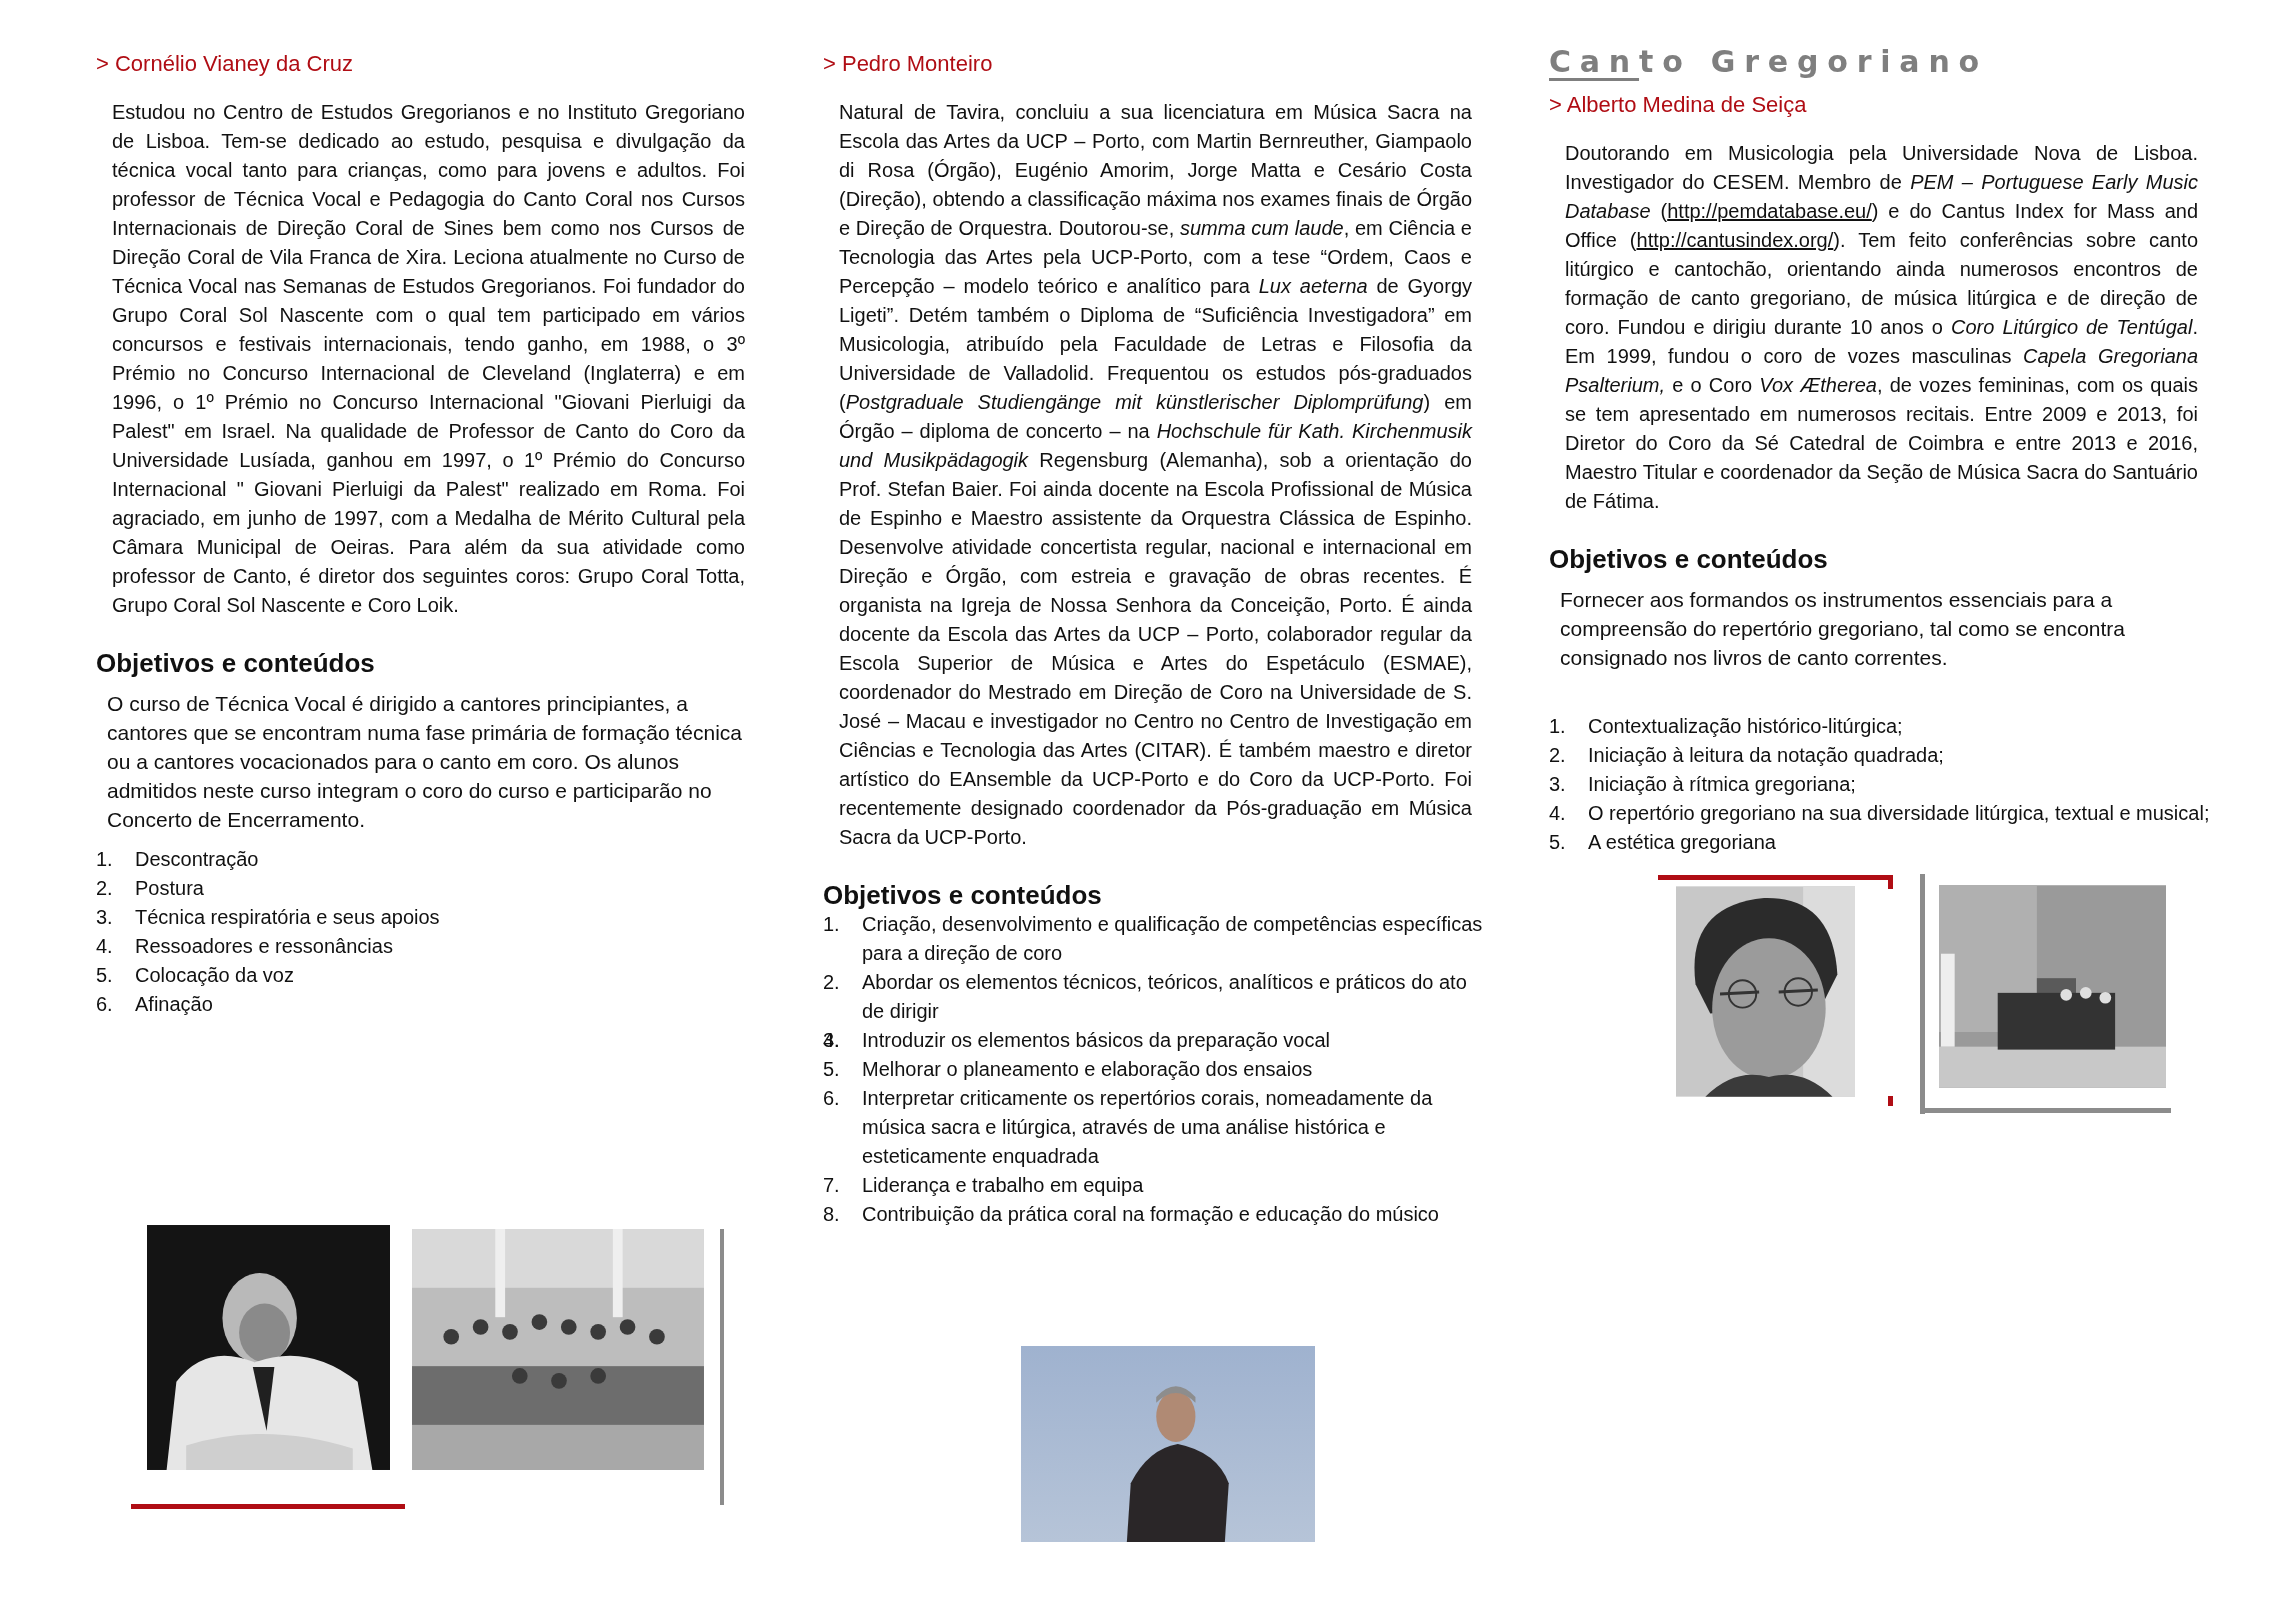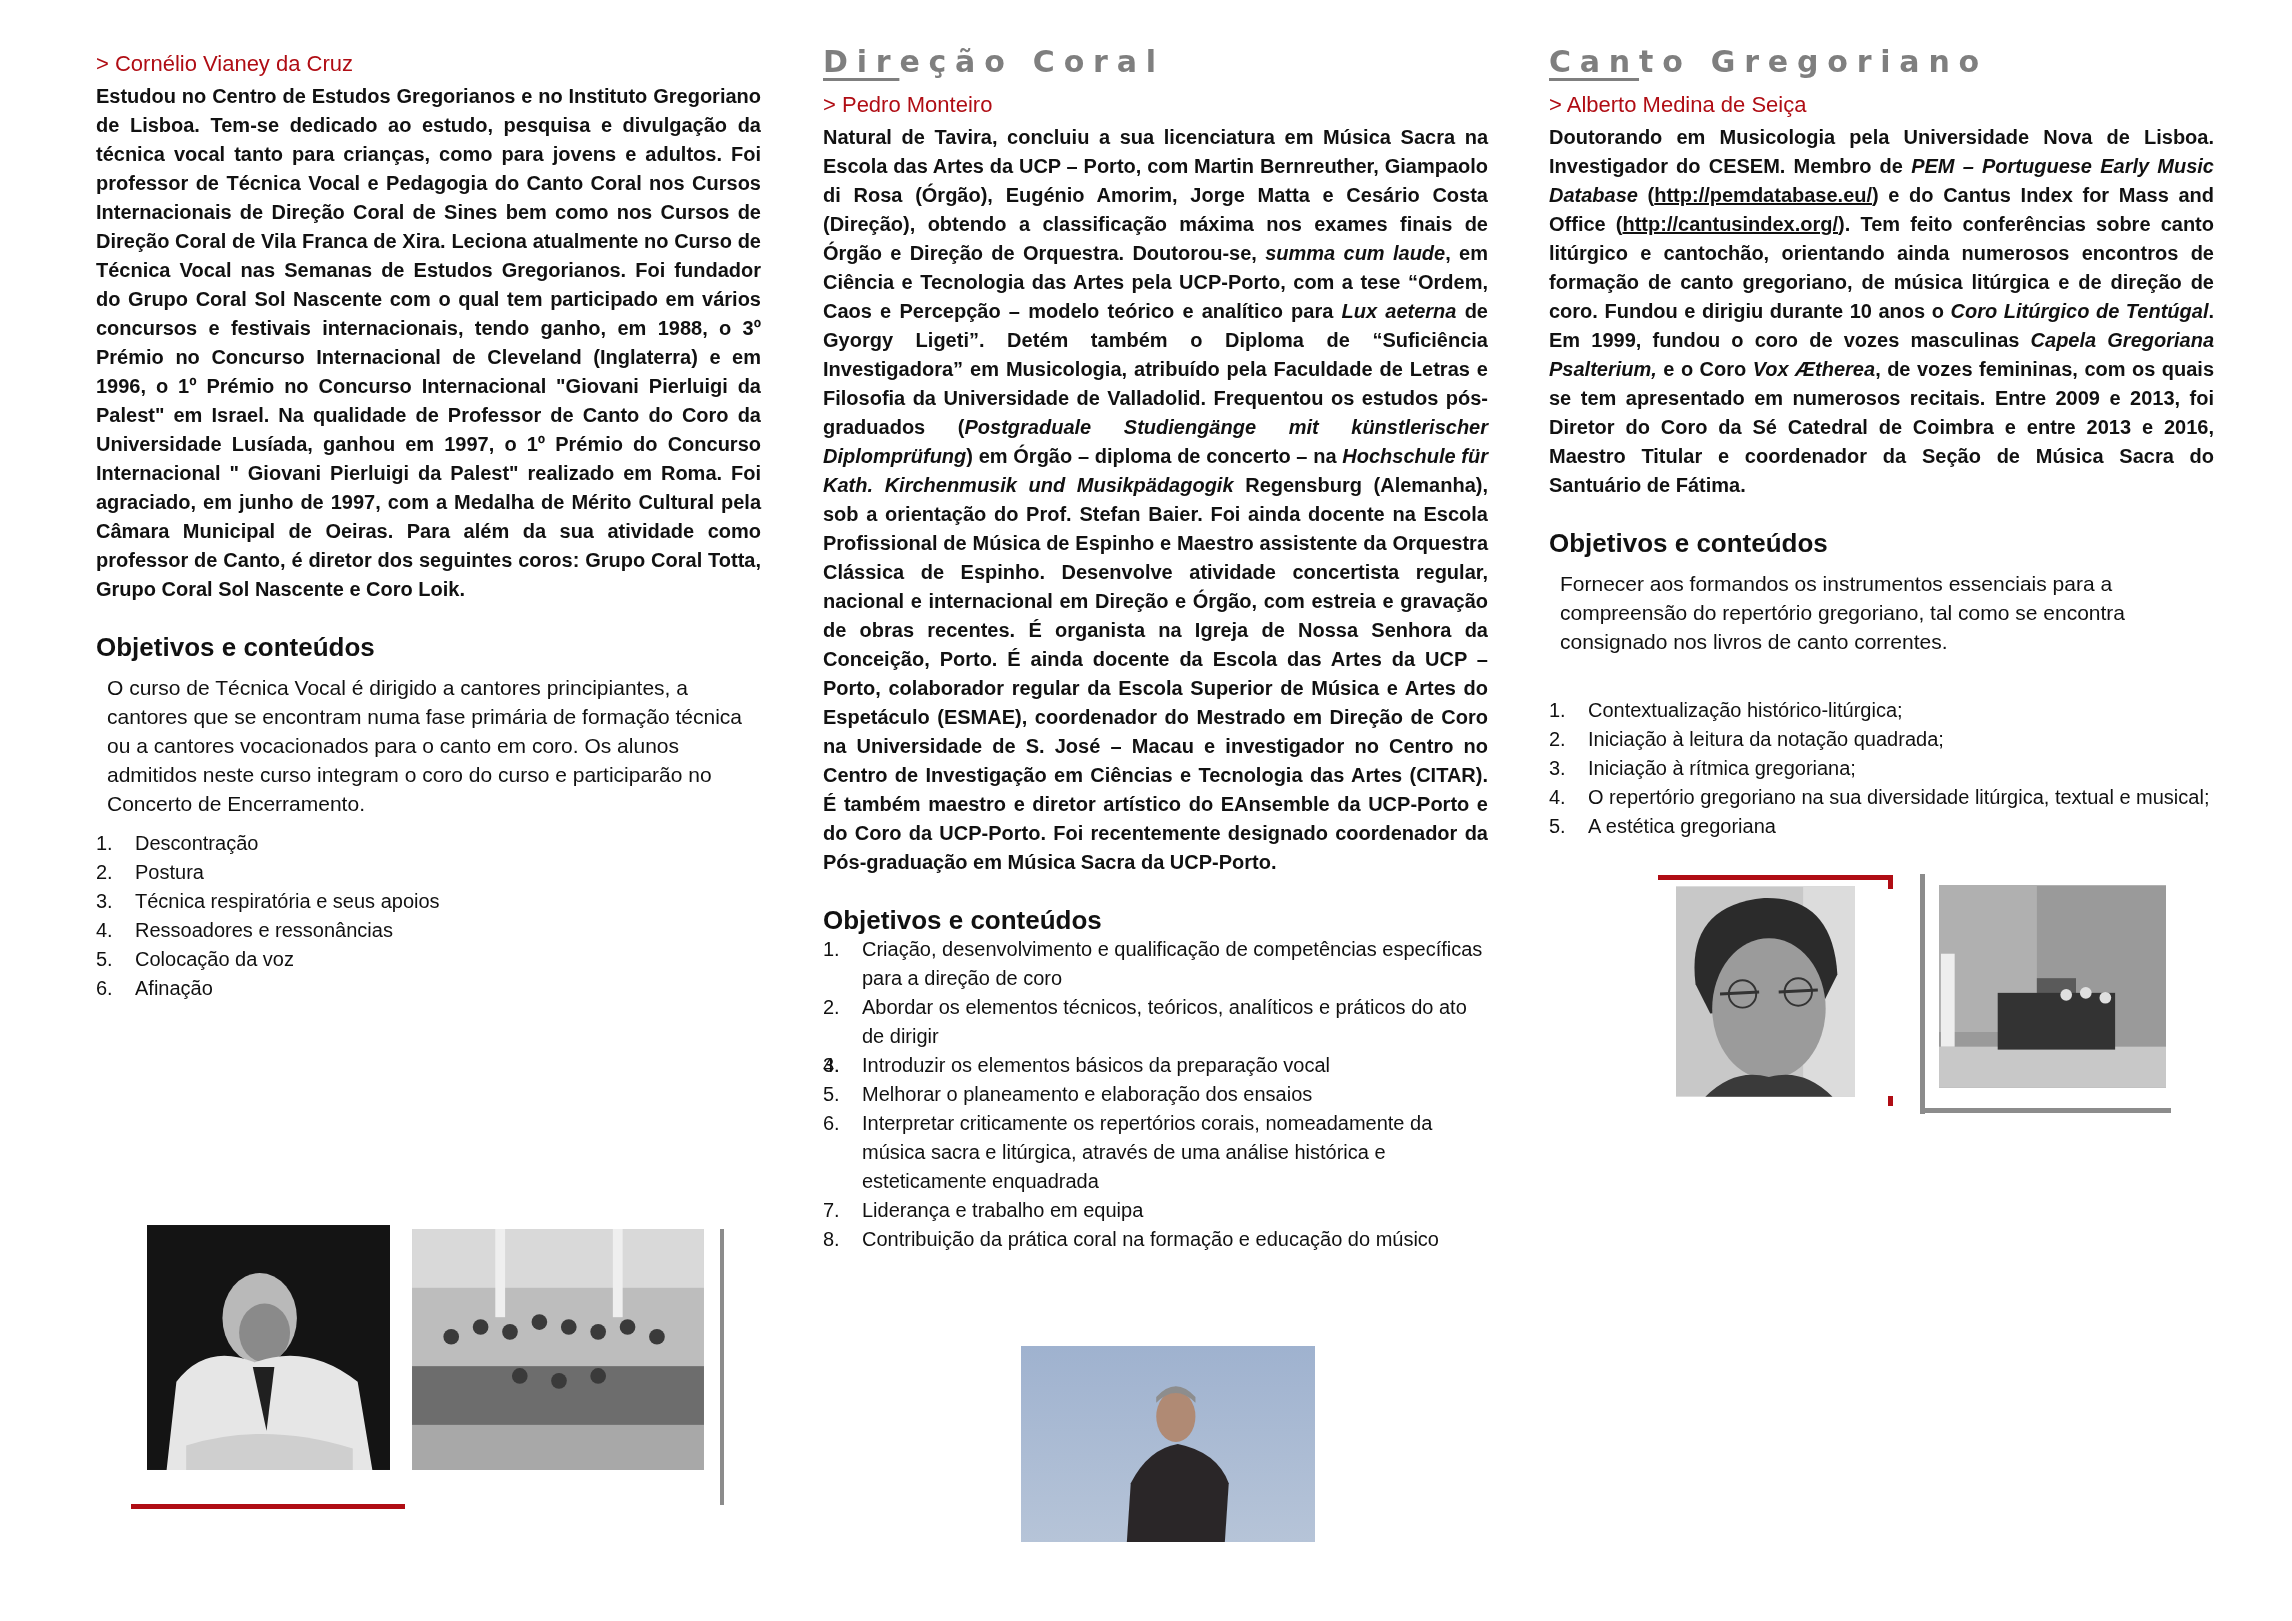--- a/index.html
+++ b/index.html
@@ -6,21 +6,21 @@
   body { width:2293px; height:1621px; position:relative; overflow:hidden;
          font-family:"Liberation Sans", sans-serif; color:#111; }
   .col { position:absolute; top:41px; width:665px; }
   #col1 { left:96px; }
   #col2 { left:823px; }
   #col3 { left:1549px; }
   .sec-title { font-family:"DejaVu Sans", sans-serif; font-weight:bold; font-size:30px;
                letter-spacing:8.8px; color:#7f7f7f; height:41px; line-height:41px; position:relative; white-space:nowrap; }
   .sec-title .ul { text-decoration:underline; text-decoration-thickness:2.9px; text-underline-offset:5.9px; }
   .person { color:#b00d14; font-size:22px; line-height:37px; height:37px; margin-top:3.9px; white-space:nowrap; }
-  .bio { font-size:20px; line-height:29px; text-align:justify; margin:0;font-weight:bold; }
+  .bio { font-size:20px; line-height:29px; text-align:justify; margin:16px; }
   .bio a { color:#111; text-decoration:underline; }
   .sub { font-weight:bold; font-size:26px; line-height:29px; margin-top:29px; }
   .plain { font-size:21px; line-height:29px; margin:11px; }
   ol { margin:0; padding:0; list-style:none; }
   ol li { font-size:20px; line-height:29px; position:relative; padding-left:39px; }
   ol li .num { position:absolute; left:0; top:0; }
   .spacer { height:29px; }
 
   
   .photo { position:absolute; overflow:hidden; }
@@ -38,21 +38,20 @@
       <li><span class="num">1.</span><span>Descontração</span></li>
       <li><span class="num">2.</span><span>Postura</span></li>
       <li><span class="num">3.</span><span>Técnica respiratória e seus apoios</span></li>
       <li><span class="num">4.</span><span>Ressoadores e ressonâncias</span></li>
       <li><span class="num">5.</span><span>Colocação da voz</span></li>
       <li><span class="num">6.</span><span>Afinação</span></li>
     </ol>
 </div>
 
 <div class="col" id="col2">
-  <div class="sec-title"><span class="ul">Dir</span><span>eção Coral</span></div>
   <div class="person">&gt; Pedro Monteiro</div>
   <p class="bio"><span>Natural de Tavira, concluiu a sua licenciatura em Música Sacra na Escola das Artes da UCP – Porto, com Martin Bernreuther, Giampaolo di Rosa (Órgão), Eugénio Amorim, Jorge Matta e Cesário Costa (Direção), obtendo a classificação máxima nos exames finais de Órgão e Direção de Orquestra. Doutorou-se, </span><i>summa cum laude</i><span>, em Ciência e Tecnologia das Artes pela UCP-Porto, com a tese “Ordem, Caos e Percepção – modelo teórico e analítico para </span><i>Lux aeterna</i><span> de Gyorgy Ligeti”. Detém também o Diploma de “Suficiência Investigadora” em Musicologia, atribuído pela Faculdade de Letras e Filosofia da Universidade de Valladolid. Frequentou os estudos pós-graduados (</span><i>Postgraduale Studiengänge mit künstlerischer Diplomprüfung</i><span>) em Órgão – diploma de concerto – na </span><i>Hochschule für Kath. Kirchenmusik und Musikpädagogik</i><span> Regensburg (Alemanha), sob a orientação do Prof. Stefan Baier. Foi ainda docente na Escola Profissional de Música de Espinho e Maestro assistente da Orquestra Clássica de Espinho. Desenvolve atividade concertista regular, nacional e internacional em Direção e Órgão, com estreia e gravação de obras recentes. É organista na Igreja de Nossa Senhora da Conceição, Porto. É ainda docente da Escola das Artes da UCP – Porto, colaborador regular da Escola Superior de Música e Artes do Espetáculo (ESMAE), coordenador do Mestrado em Direção de Coro na Universidade de S. José – Macau e investigador no Centro no Centro de Investigação em Ciências e Tecnologia das Artes (CITAR). É também maestro e diretor artístico do EAnsemble da UCP-Porto e do Coro da UCP-Porto. Foi recentemente designado coordenador da Pós-graduação em Música Sacra da UCP-Porto.</span></p>
   <div class="sub">Objetivos e conteúdos</div>
   <ol>
       <li><span class="num">1.</span><span>Criação, desenvolvimento e qualificação de competências específicas para a direção de coro</span></li>
       <li><span class="num">2.</span><span>Abordar os elementos técnicos, teóricos, analíticos e práticos do ato de dirigir</span></li>
       <li><span class="num">3.</span></li>
       <li><span class="num">4.</span><span>Introduzir os elementos básicos da preparação vocal</span></li>
       <li><span class="num">5.</span><span>Melhorar o planeamento e elaboração dos ensaios</span></li>
       <li><span class="num">6.</span><span>Interpretar criticamente os repertórios corais, nomeadamente da música sacra e litúrgica, através de uma análise histórica e esteticamente enquadrada</span></li>

